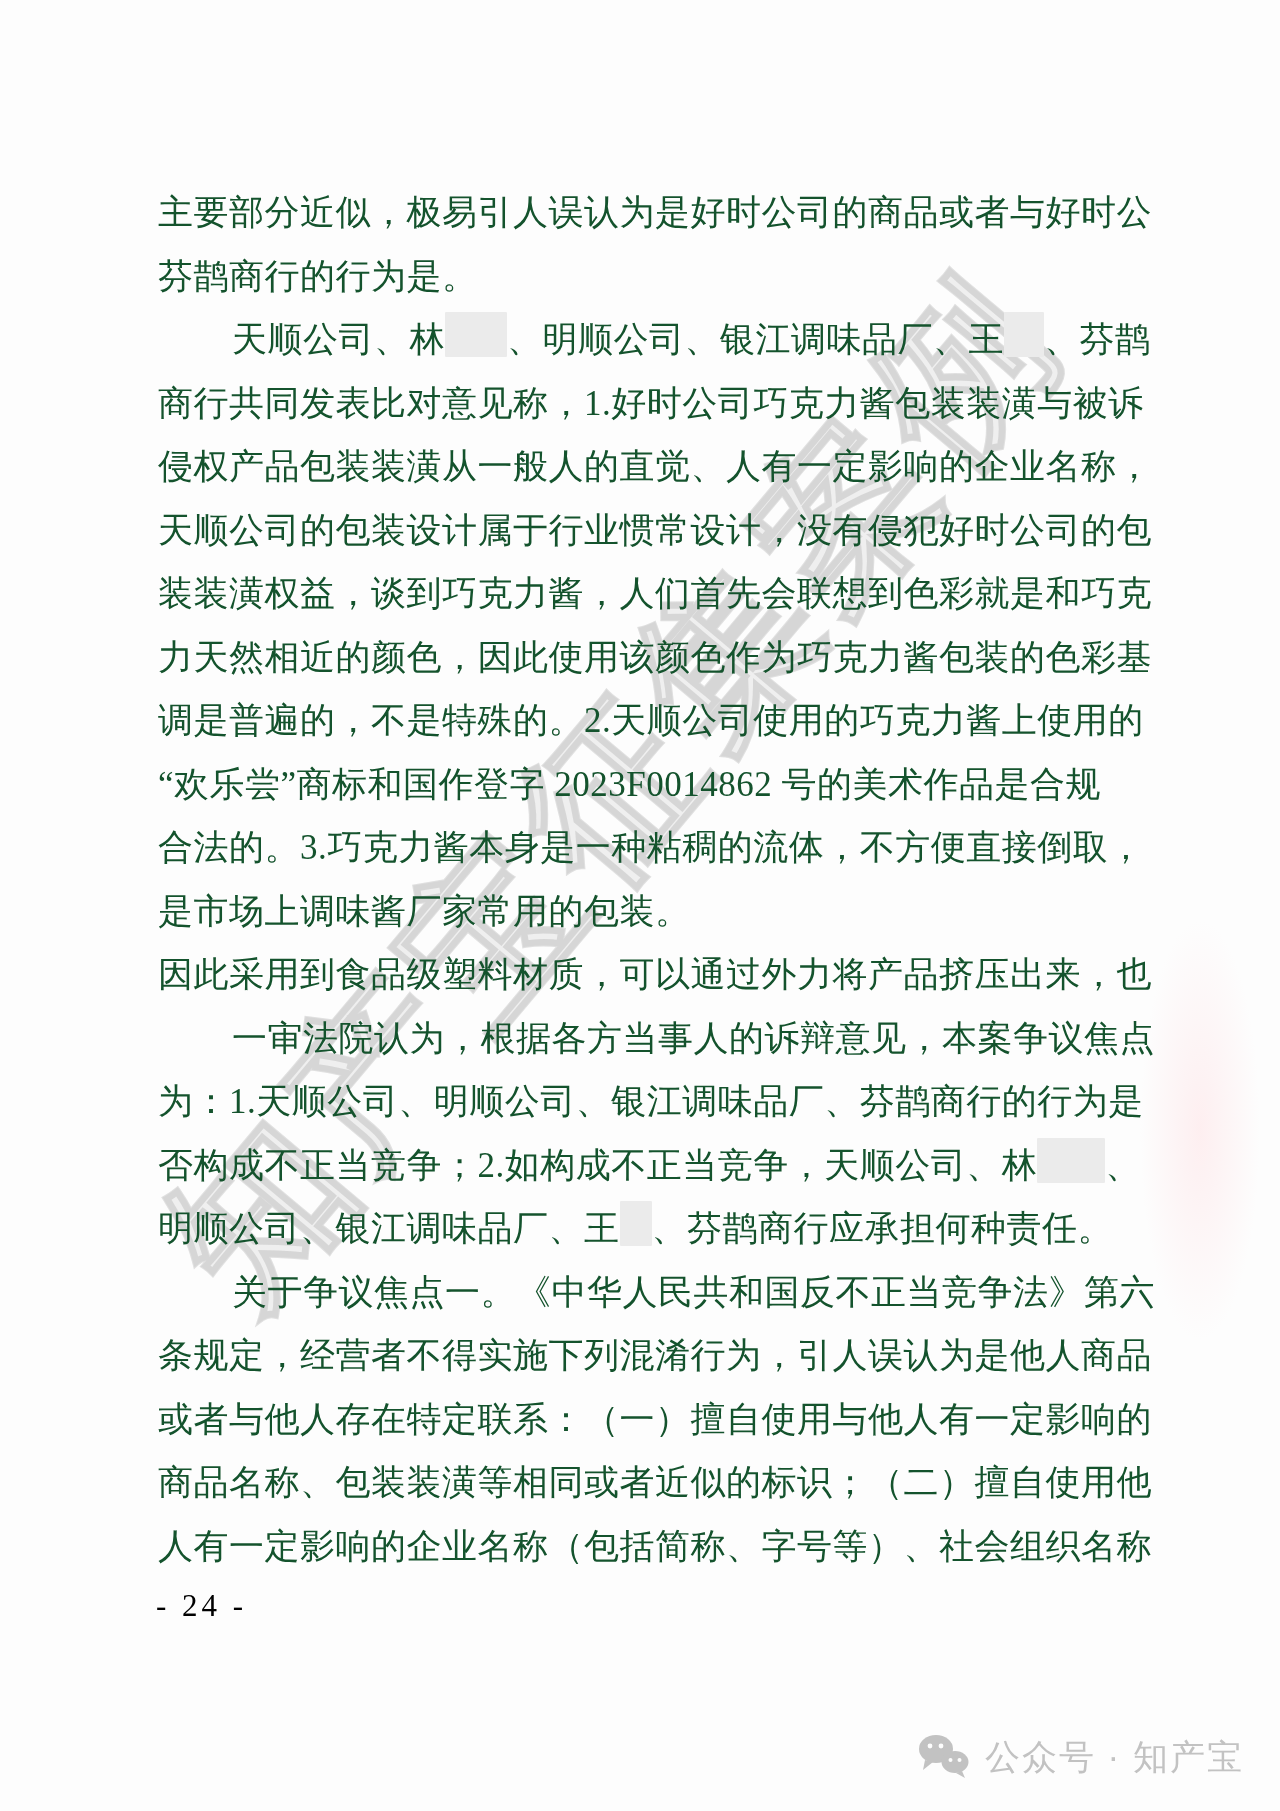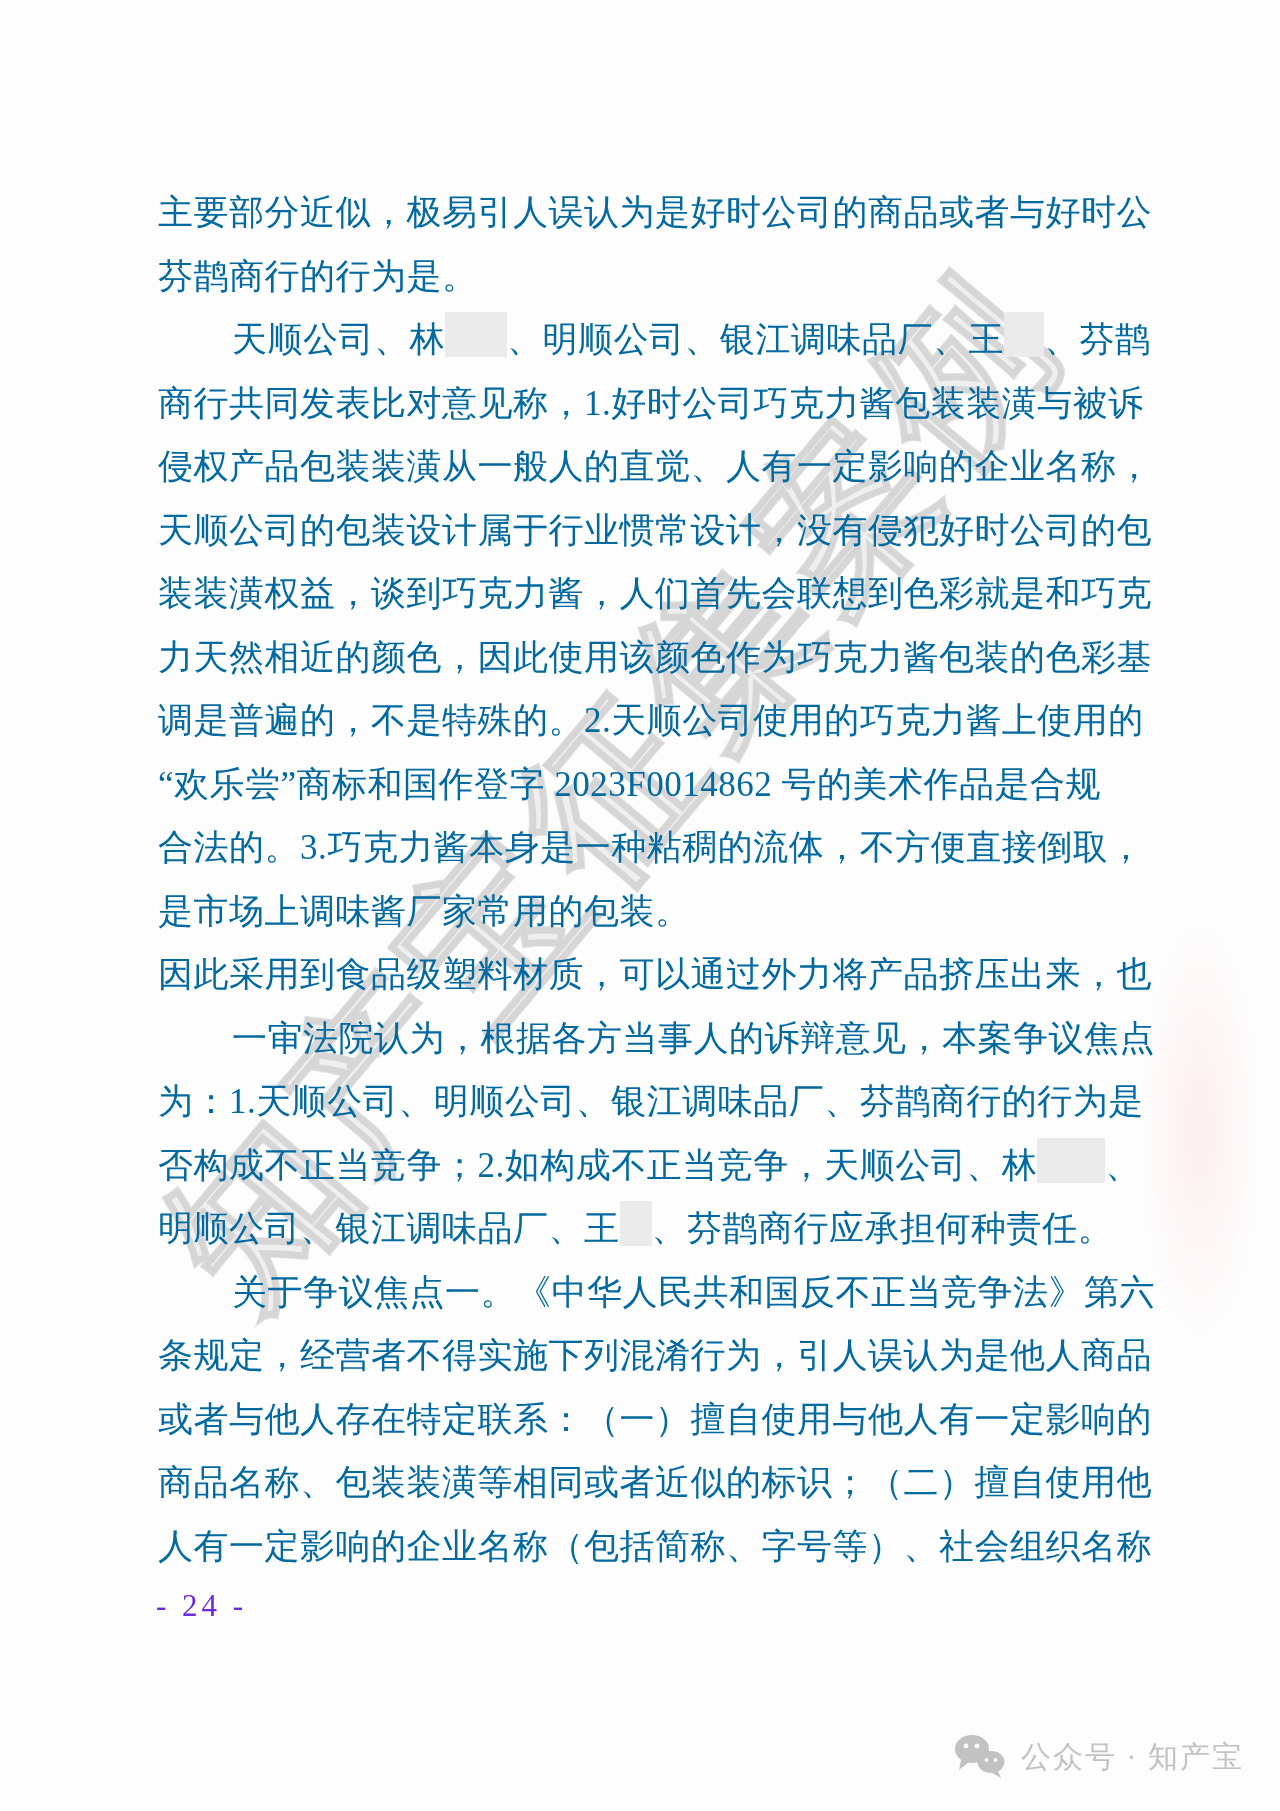--- a/index.html
+++ b/index.html
@@ -44,59 +44,59 @@
     transform-origin: 0 50%;
     pointer-events: none;
     user-select: none;
   }
   
   .body-text {
     position: absolute;
     left: 158px;
     top: 181px;
     width: 1000px;
-    color: #0369a1;
+    color: #14532d;
     font-size: 35px;
     letter-spacing: 0.5px;
   }
   .line {
     height: 63.5px;
     line-height: 63.5px;
     white-space: nowrap;
   }
   .line.indent { padding-left: 74px; }
   .redaction {
     display: inline-block;
     vertical-align: -6px;
     height: 45px;
     background: #ebebeb;
     border-radius: 1px;
   }
   .page-number {
     position: absolute;
     left: 156px;
     top: 1588px;
-    color: #6d28d9;
+    color: #000000;
     font-size: 31px;
     letter-spacing: 4px;
     white-space: nowrap;
   }
   .footer {
     position: absolute;
     top: 1732px;
     right: 36px;
     display: flex;
     align-items: center;
     gap: 14px;
     color: #c2c2c2;
   }
   .footer-label {
-    font-size: 30px;
+    font-size: 35px;
     letter-spacing: 2px;
-    font-family: Liberation Serif, serif;
+    font-family: Liberation Sans, sans-serif;
     white-space: nowrap;
   }
   .wechat-icon { width: 56px; height: 46px; }
 </style>
 </head>
 <body>
 
 <div class="page">
 
   <div class="scan-artifact"></div>

